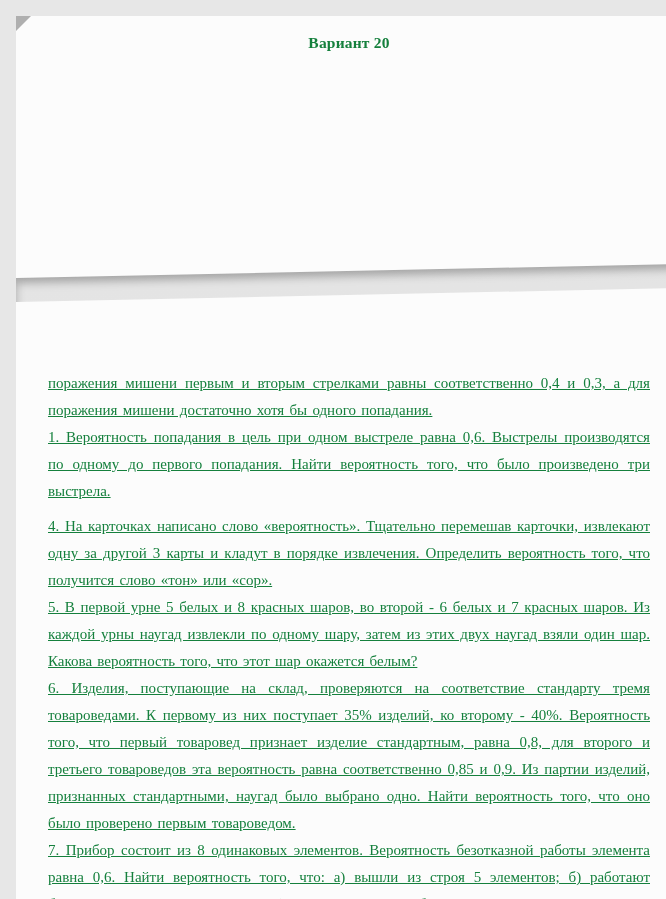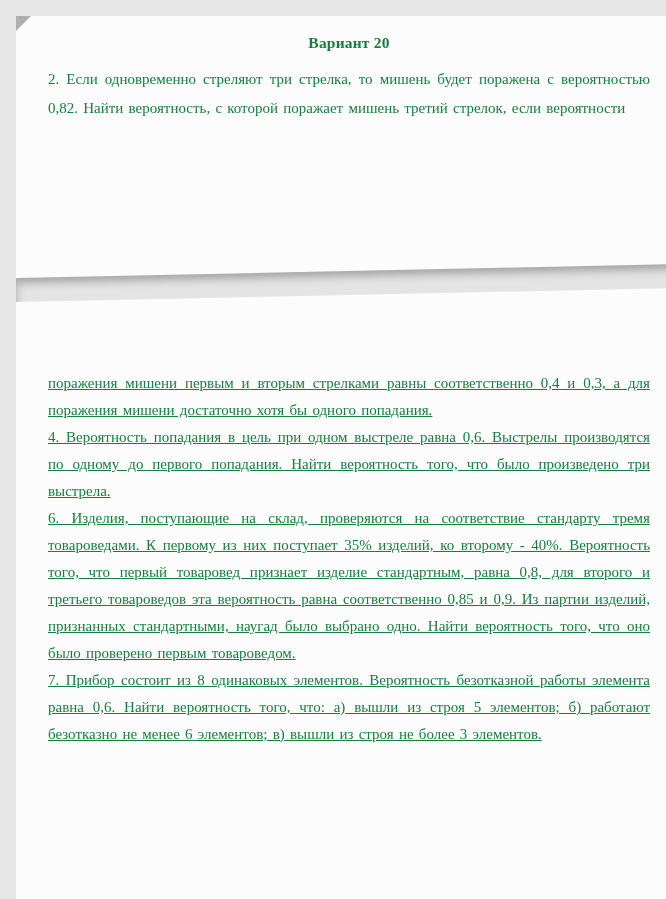--- a/index.html
+++ b/index.html
@@ -80,27 +80,28 @@
 <body>
 
 <div class="scan">
 
   <div class="corner-artifact"></div>
 
   <div class="sheet-top-wrap">
     <div class="sheet sheet-top">
       <div class="content">
         <h1 class="title">Вариант 20</h1>
-        <p class="para">2. Если одновременно стреляют три стрелка, то мишень будет поражена с вероятностью 0,82. Найти вероятность, с которой поражает мишень третий стрелок, если вероятности</p>
       </div>
     </div>
   </div>
 
   <div class="sheet sheet-bottom">
     <div class="content content-bottom">
       <p class="para">поражения мишени первым и вторым стрелками равны соответственно 0,4 и 0,3, а для поражения мишени достаточно хотя бы одного попадания.</p>
-      <p class="para">4. Вероятность попадания в цель при одном выстреле равна 0,6. Выстрелы производятся по одному до первого попадания. Найти вероятность того, что было произведено три выстрела.</p>
+      <p class="para">1. Вероятность попадания в цель при одном выстреле равна 0,6. Выстрелы производятся по одному до первого попадания. Найти вероятность того, что было произведено три выстрела.</p>
+      <p class="para gap">4. На карточках написано слово «вероятность». Тщательно перемешав карточки, извлекают одну за другой 3 карты и кладут в порядке извлечения. Определить вероятность того, что получится слово «тон» или «сор».</p>
+      <p class="para">5. В первой урне 5 белых и 8 красных шаров, во второй -  6 белых и 7 красных шаров. Из каждой урны наугад извлекли по одному шару, затем из этих двух наугад взяли один шар. Какова вероятность того, что этот шар окажется белым?</p>
       <p class="para">6. Изделия, поступающие на склад, проверяются на соответствие стандарту тремя товароведами. К первому из них поступает 35% изделий, ко второму - 40%. Вероятность того, что первый товаровед признает изделие стандартным, равна 0,8, для второго и третьего товароведов эта вероятность равна соответственно 0,85 и 0,9. Из партии изделий, признанных стандартными,  наугад было выбрано одно. Найти вероятность того, что оно было проверено первым товароведом.</p>
       <p class="para">7. Прибор состоит из 8 одинаковых элементов. Вероятность безотказной работы элемента равна 0,6. Найти вероятность того, что: а) вышли из строя 5 элементов; б) работают безотказно не менее 6 элементов; в) вышли из строя не более 3 элементов.</p>
     </div>
   </div>
 
 </div>
 
 </body></html>

